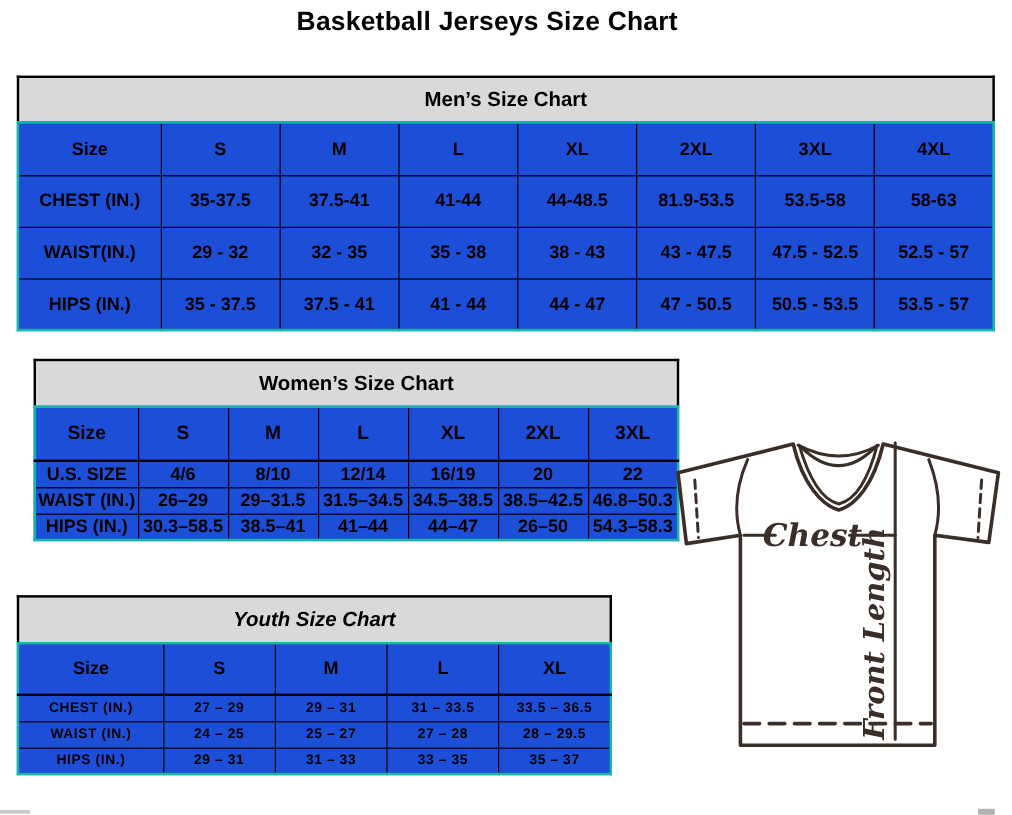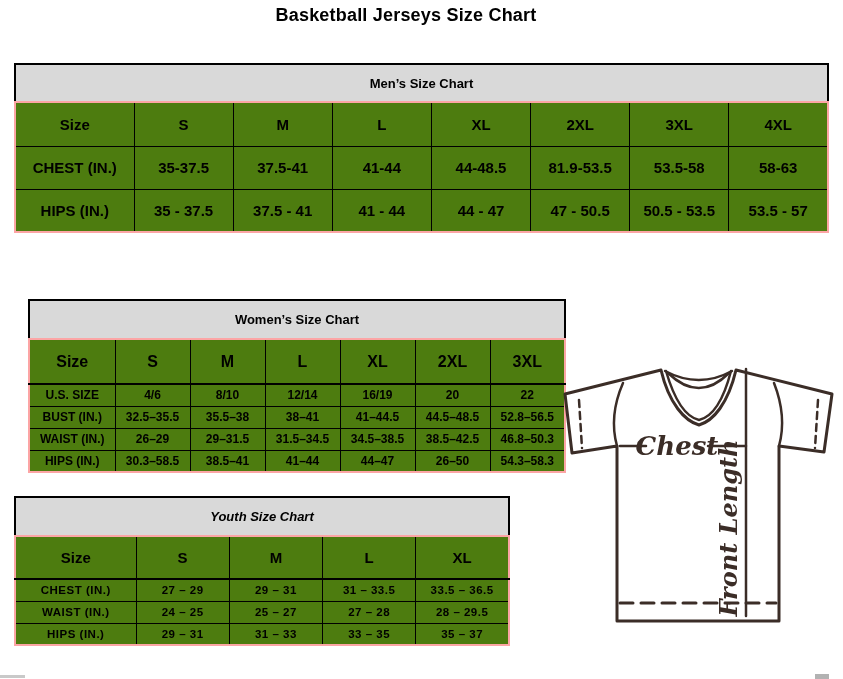--- a/index.html
+++ b/index.html
@@ -2,44 +2,44 @@
 <html><head>
 <meta charset="utf-8">
 <style>
   html,body{margin:0;padding:0;}
   body{
     width:843px;height:679px;position:relative;background:#ffffff;
     font-family:"Liberation Sans",sans-serif;color:#000;overflow:hidden;
   }
   .page-title{
     position:absolute;top:5px;left:0;width:812px;text-align:center;
-    font-size:18px;font-weight:bold;letter-spacing:0.2px;
+    font-size:22px;font-weight:bold;letter-spacing:0.2px;
   }
   .chart{position:absolute;}
   .chart-caption{
     background:#d9d9d9;border:2px solid #000;border-bottom:none;
     display:flex;align-items:center;justify-content:center;
-    font-weight:bold;font-size:13px;
-  }
-  table{border-collapse:collapse;table-layout:fixed;width:100%;background:#4d7c0f;border:2px solid #fca5a5;}
+    font-weight:bold;font-size:17px;
+  }
+  table{border-collapse:collapse;table-layout:fixed;width:100%;background:#1d4ed8;border:2px solid #14b8a6;}
   th,td{border:1px solid #000;text-align:center;vertical-align:middle;font-weight:bold;padding:0;overflow:hidden;white-space:nowrap;}
 
   #mens{left:14px;top:63px;width:815px;}
   #mens .chart-caption{height:36px;}
   #mens thead tr{height:44px;}
   #mens thead th{font-size:15px;}
   #mens tbody tr{height:43px;}
   #mens tbody th,#mens tbody td{font-size:15px;}
 
   #womens{left:28px;top:299px;width:538px;}
   #womens .chart-caption{height:37px;}
   #womens thead tr{height:45px;}
   #womens thead th{font-size:16px;border-bottom:2px solid #000;}
   #womens tbody tr{height:22px;}
-  #womens tbody th,#womens tbody td{font-size:12px;}
+  #womens tbody th,#womens tbody td{font-size:15px;}
 
   #youth{left:14px;top:496px;width:496px;}
   #youth .chart-caption{height:37px;font-style:italic;}
   #youth thead tr{height:43px;}
   #youth thead th{font-size:15px;border-bottom:2px solid #000;}
   #youth tbody tr{height:22px;}
   #youth tbody th,#youth tbody td{font-size:11.5px;letter-spacing:0.5px;}
 
   #jersey-diagram{position:absolute;left:556px;top:358px;width:285px;height:305px;}
   #jersey-diagram text{
@@ -85,20 +85,30 @@
           <th>CHEST (IN.)</th>
           <td>35-37.5</td>
           <td>37.5-41</td>
           <td>41-44</td>
           <td>44-48.5</td>
           <td>81.9-53.5</td>
           <td>53.5-58</td>
           <td>58-63</td>
         </tr>
         <tr>
+          <th>WAIST(IN.)</th>
+          <td>29 - 32</td>
+          <td>32 - 35</td>
+          <td>35 - 38</td>
+          <td>38 - 43</td>
+          <td>43 - 47.5</td>
+          <td>47.5 - 52.5</td>
+          <td>52.5 - 57</td>
+        </tr>
+        <tr>
           <th>HIPS (IN.)</th>
           <td>35 - 37.5</td>
           <td>37.5 - 41</td>
           <td>41 - 44</td>
           <td>44 - 47</td>
           <td>47 - 50.5</td>
           <td>50.5 - 53.5</td>
           <td>53.5 - 57</td>
         </tr>
       </tbody>
@@ -130,29 +140,20 @@
       </thead>
       <tbody>
         <tr>
           <th>U.S. SIZE</th>
           <td>4/6</td>
           <td>8/10</td>
           <td>12/14</td>
           <td>16/19</td>
           <td>20</td>
           <td>22</td>
-        </tr>
-        <tr>
-          <th>BUST (IN.)</th>
-          <td>32.5–35.5</td>
-          <td>35.5–38</td>
-          <td>38–41</td>
-          <td>41–44.5</td>
-          <td>44.5–48.5</td>
-          <td>52.8–56.5</td>
         </tr>
         <tr>
           <th>WAIST (IN.)</th>
           <td>26–29</td>
           <td>29–31.5</td>
           <td>31.5–34.5</td>
           <td>34.5–38.5</td>
           <td>38.5–42.5</td>
           <td>46.8–50.3</td>
         </tr>

